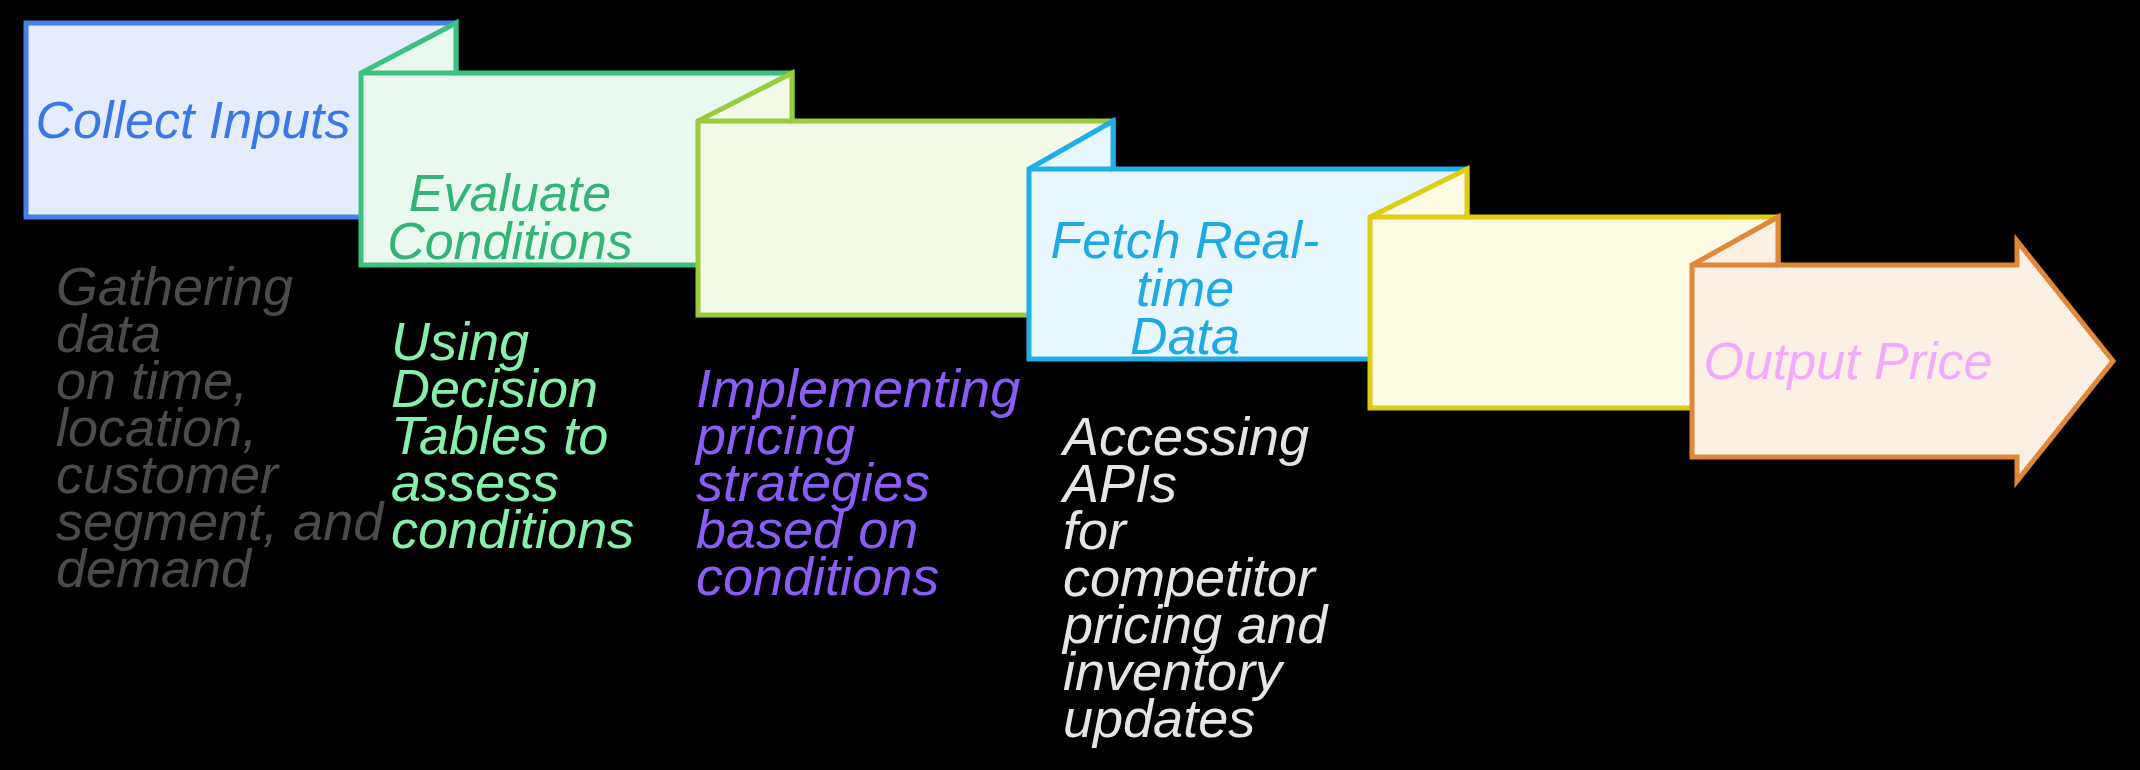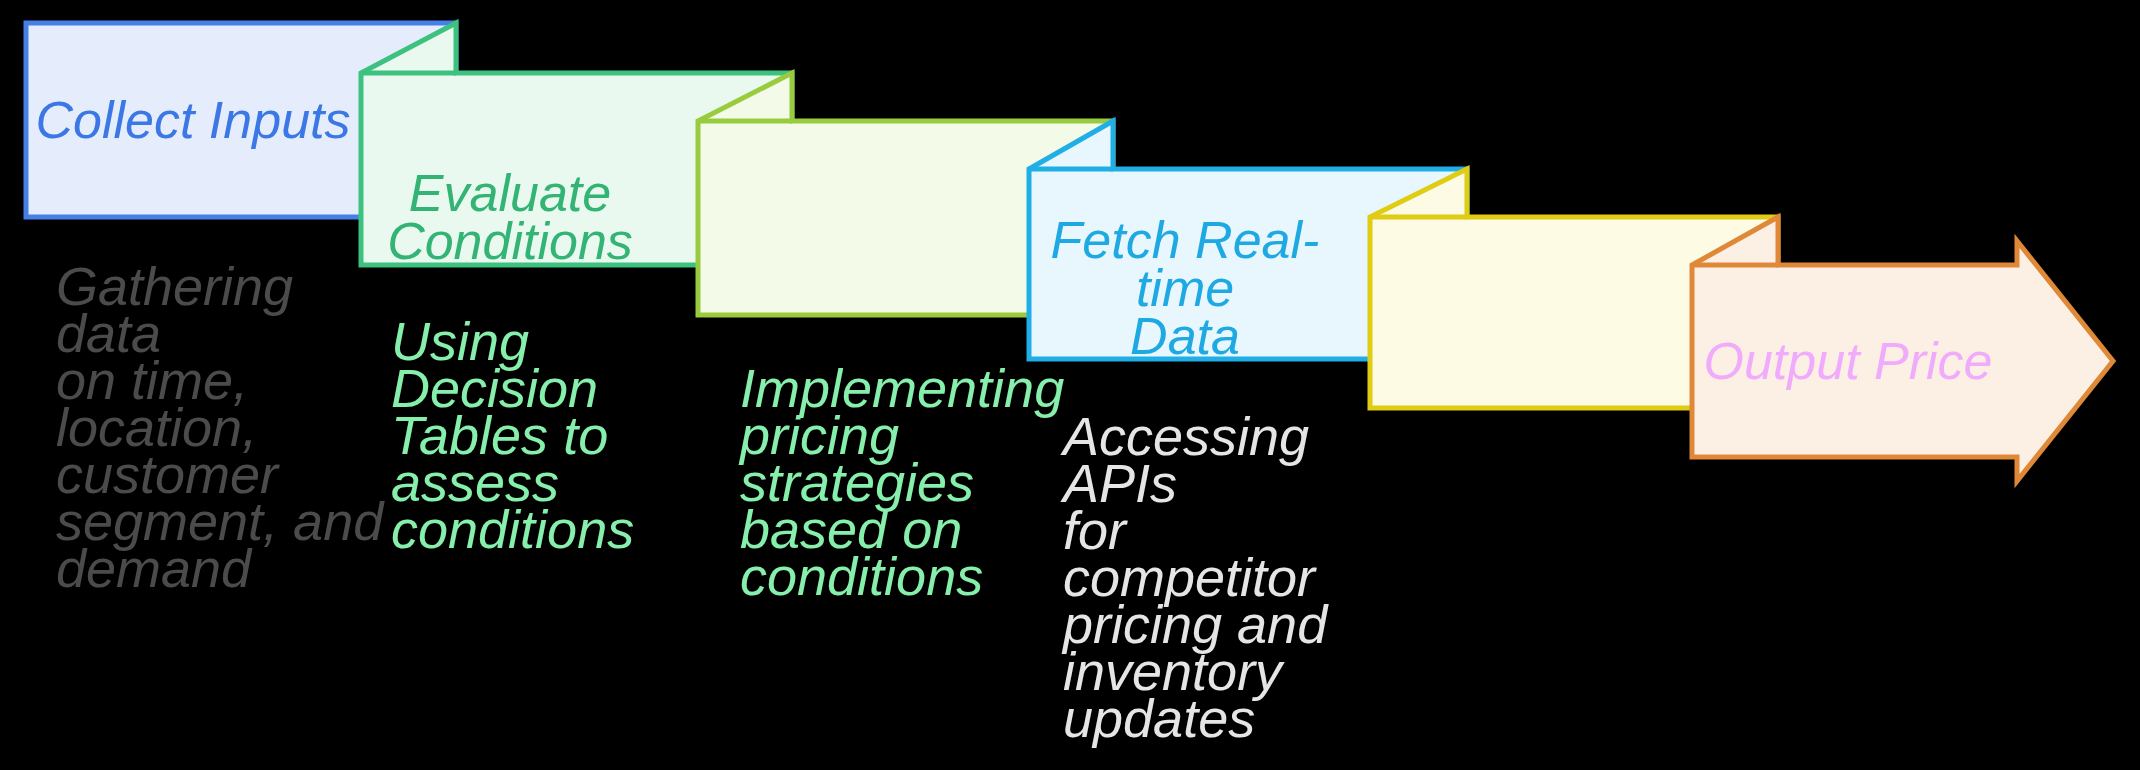--- a/index.html
+++ b/index.html
@@ -89,21 +89,21 @@
 location,
 customer
 segment, and
 demand</div>
 
   <div class="step-desc" style="left: 391px; top: 318px; color: #86efac;">Using Decision
 Tables to
 assess
 conditions</div>
 
-  <div class="step-desc" style="left: 740px; top: 365px; color: #86efac;">Implementing
+  <div class="step-desc" style="left: 696px; top: 365px; color: #8b5cf6;">Implementing
 pricing
 strategies
 based on
 conditions</div>
 
   <div class="step-desc" style="left: 1063px; top: 413px; color: #e5e5e5;">Accessing APIs
 for competitor
 pricing and
 inventory
 updates</div>

